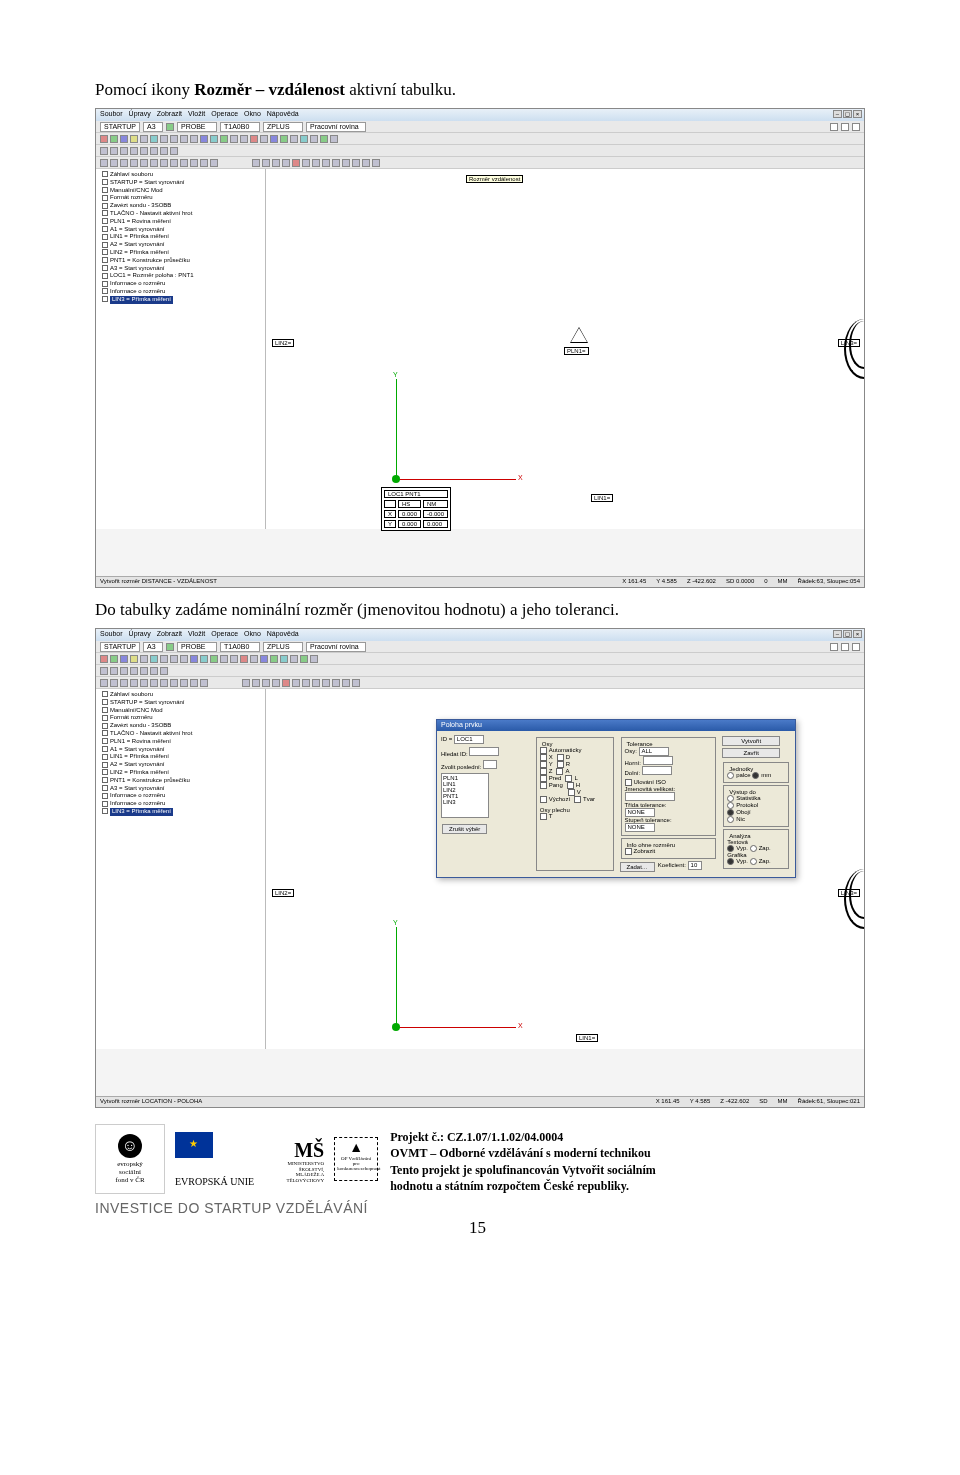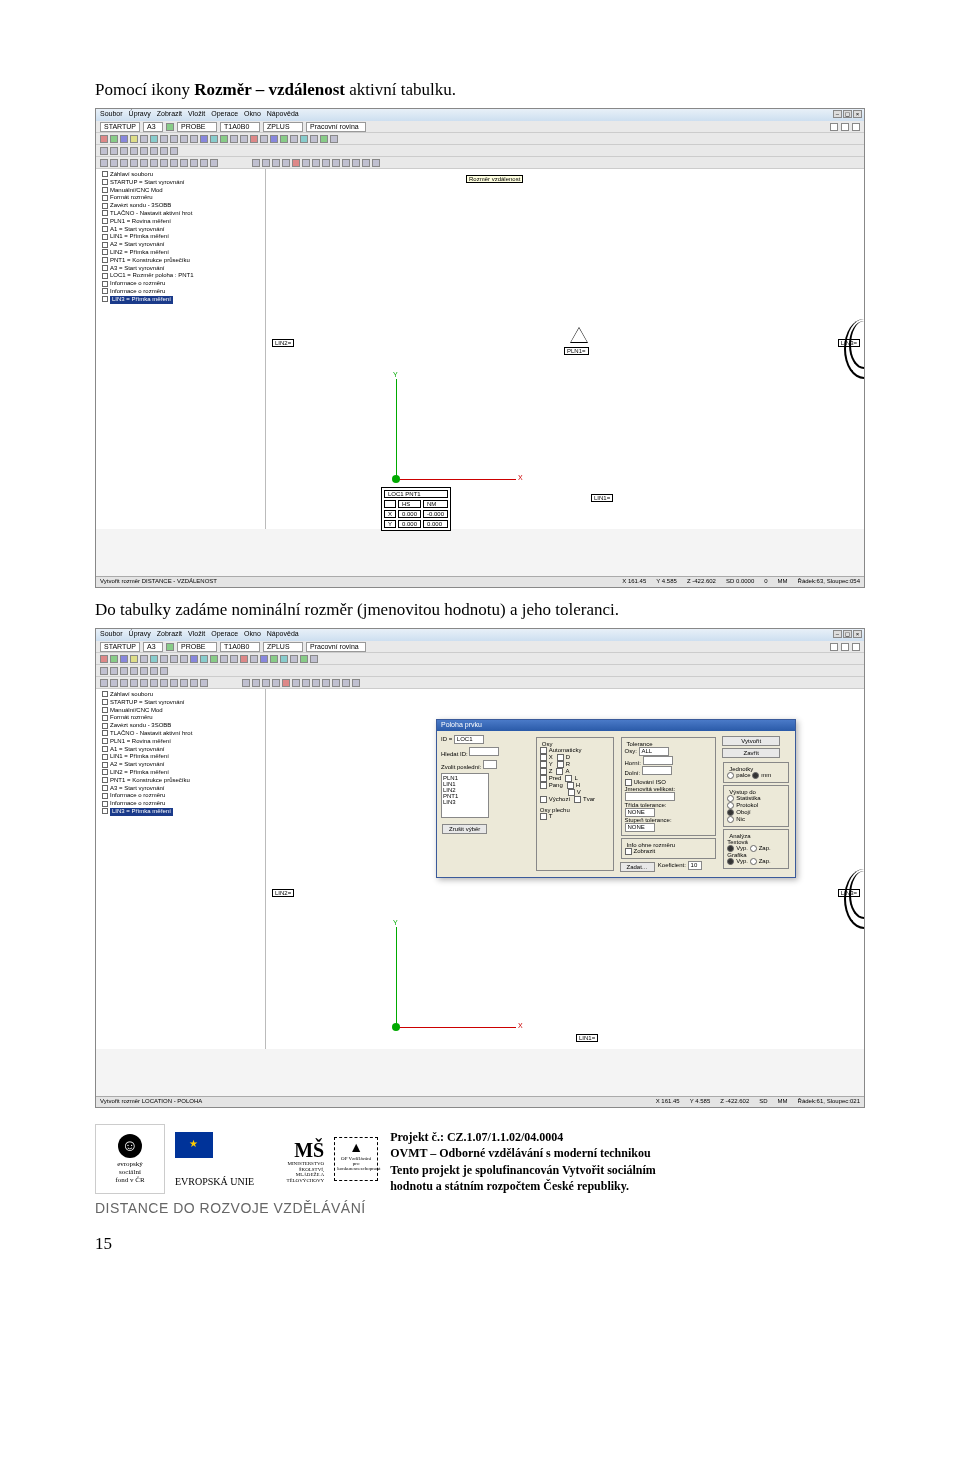--- a/index.html
+++ b/index.html
@@ -59,21 +59,21 @@
   .esf-box{width:70px;height:70px;background:#fff;border:1px solid #ccc;display:flex;flex-direction:column;align-items:center;justify-content:center;font-size:7px;text-align:center;}
   .esf-head{width:24px;height:24px;border-radius:50%;background:#000;color:#fff;display:flex;align-items:center;justify-content:center;font-size:16px;margin-bottom:2px;}
   .eu-flag{width:38px;height:26px;background:#003399;position:relative;}
   .eu-flag::after{content:"★";color:#ffcc00;position:absolute;left:14px;top:6px;font-size:10px;}
   .msmt{width:60px;height:40px;font-size:5px;text-align:right;line-height:1.1;}
   .msmt-logo{font-size:20px;font-weight:bold;font-family:serif;}
   .opvk{width:44px;height:44px;border:1px dashed #000;font-size:5px;text-align:center;padding:2px;}
   .footer-text{font-size:12px;line-height:1.35;}
   .footer-text .proj{font-weight:bold;}
   .inv{font-family:Arial,sans-serif;font-size:14px;color:#666;letter-spacing:0.5px;margin-top:6px;}
-  .pnum{text-align:left;font-size:17px;margin-top:18px;padding-right:5px;}
+  .pnum{text-align:center;font-size:17px;margin-top:2px;padding-right:5px;}
   .tt{font-size:6px;border:1px solid #000;background:#ffffe0;padding:0 2px;position:absolute;}
 </style>
 </head>
 <body>
 
 <div class="page">
 
   <p class="body">
     <span>Pomocí ikony </span><span class="b">Rozměr – vzdálenost</span><span> aktivní tabulku.</span>
   </p>
@@ -497,15 +497,15 @@
 pro konkurenceschopnost</div>
       </div>
     </div>
     <div class="footer-text">
       <div class="proj">Projekt č.: CZ.1.07/1.1.02/04.0004</div>
       <div class="proj">OVMT – Odborné vzdělávání s moderní technikou</div>
       <div class="proj">Tento projekt je spolufinancován Vytvořit sociálním</div>
       <div class="proj">hodnotu a státním rozpočtem České republiky.</div>
     </div>
   </div>
-  <div class="inv">DISTANCE DO ROZVOJE VZDĚLÁVÁNÍ</div>
+  <div class="inv">INVESTICE DO STARTUP VZDĚLÁVÁNÍ</div>
   <div class="pnum">15</div>
 </div>
 
 </body></html>

